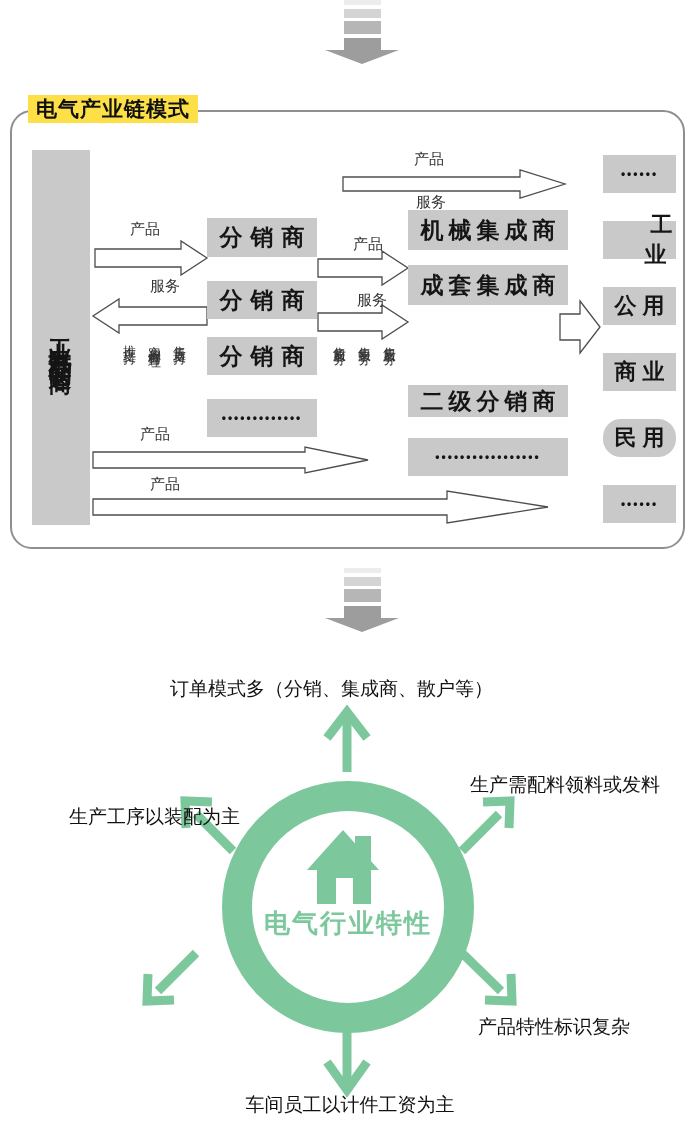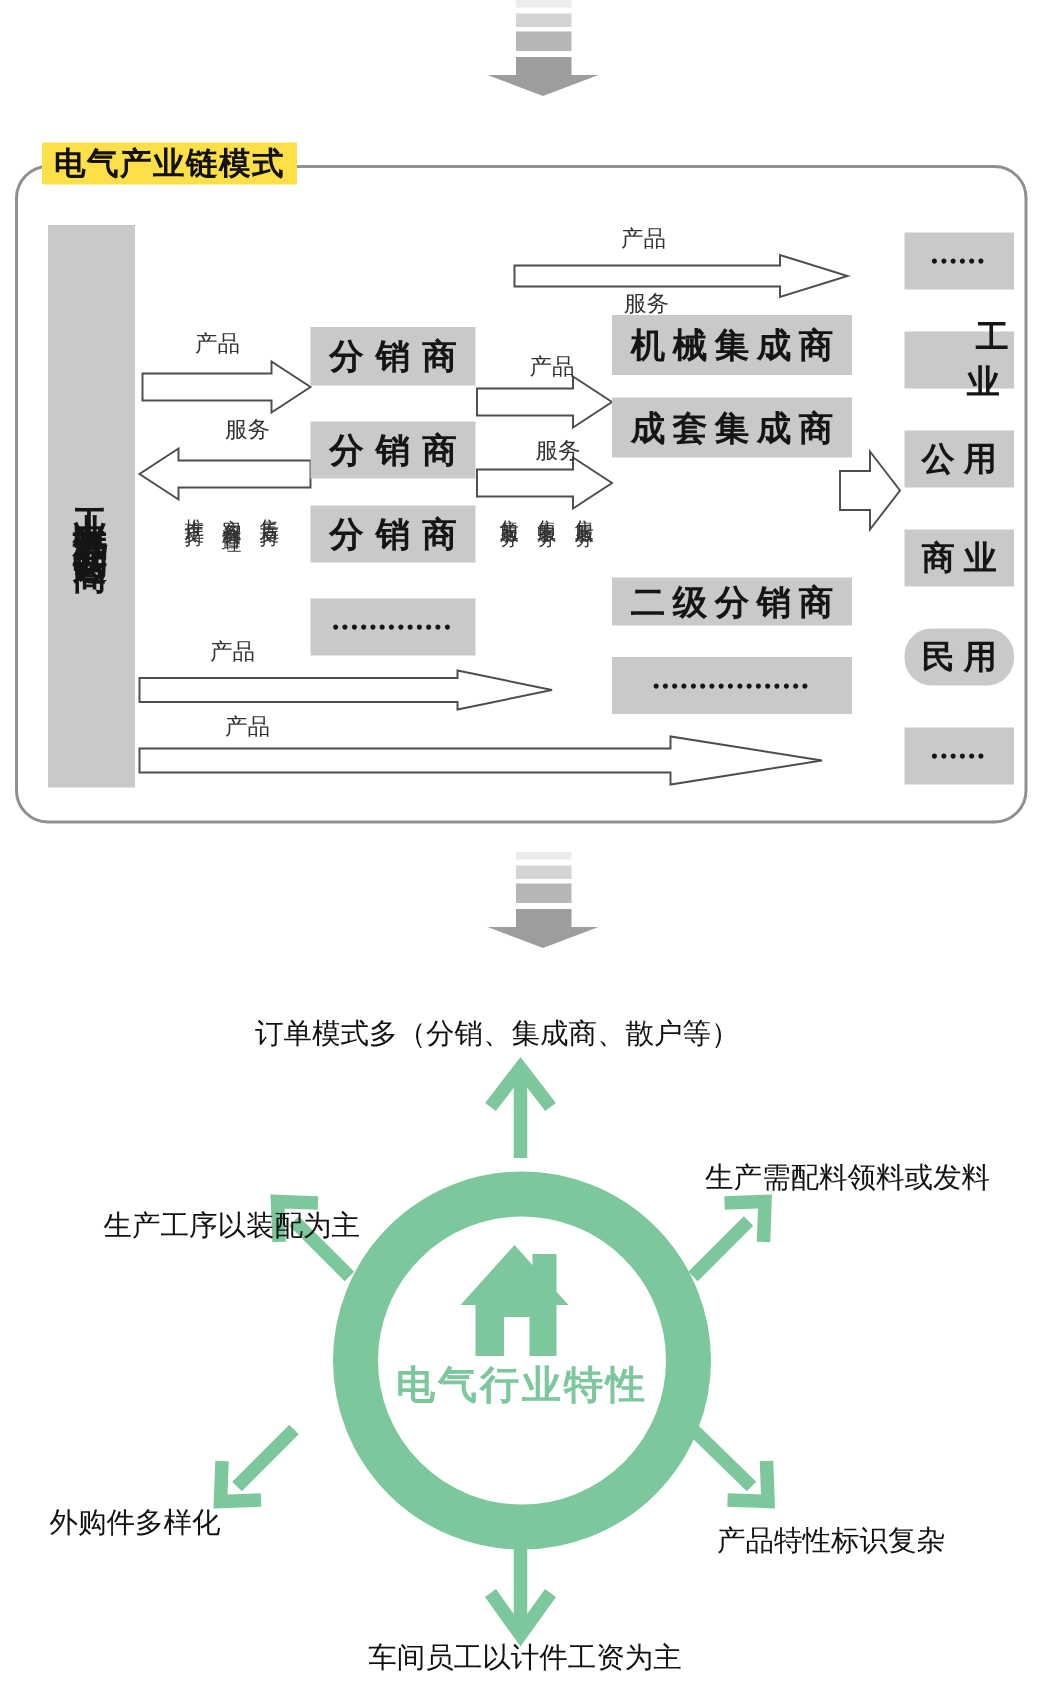--- a/index.html
+++ b/index.html
@@ -136,18 +136,17 @@
     <span>售后服务</span>
   </div>
   <div class="flow-label" style="left:399px; top:150px;">产品</div>
   <div class="flow-label" style="left:401px; top:193px;">服务</div>
   <div class="flow-label" style="left:125px; top:425px;">产品</div>
   <div class="flow-label" style="left:135px; top:475px;">产品</div>
 
   <div class="feat-label" style="left:170px; top:676px; width:390px; ">订单模式多（分销、集成商、散户等）</div>
   <div class="feat-label" style="left:18px; top:772px; width:222px; text-align:right;margin-top:32px;">生产工序以装配为主</div>
   <div class="feat-label" style="left:470px; top:772px; width:222px; text-align:left;">生产需配料领料或发料</div>
-  <div class="feat-label" style="left:33px; top:1002px; width:210px; text-align:left;">外购件多样化</div>
   <div class="feat-label" style="left:478px; top:1014px; width:210px; text-align:left;">产品特性标识复杂</div>
   <div class="feat-label" style="left:180px; top:1092px; width:340px; text-align:center;">车间员工以计件工资为主</div>
   <div class="center-label" style="color:#7dc79c;">电气行业特性</div>
 
 </div>
 
 </body></html>

